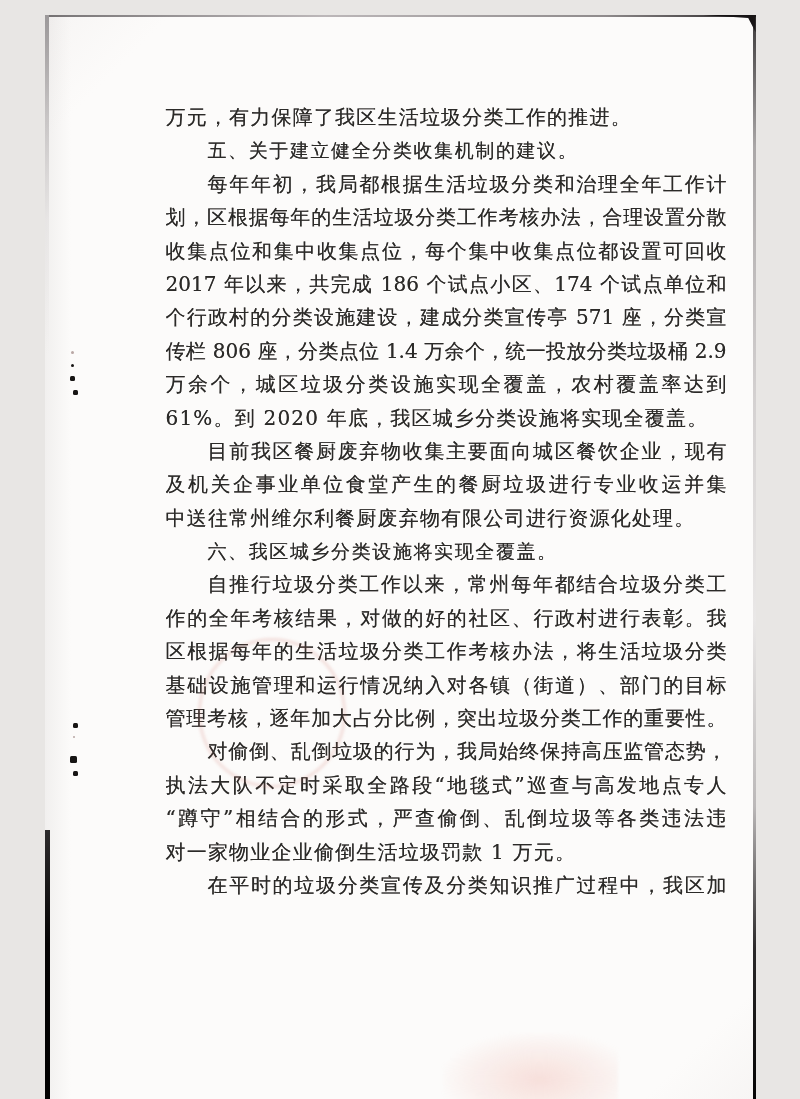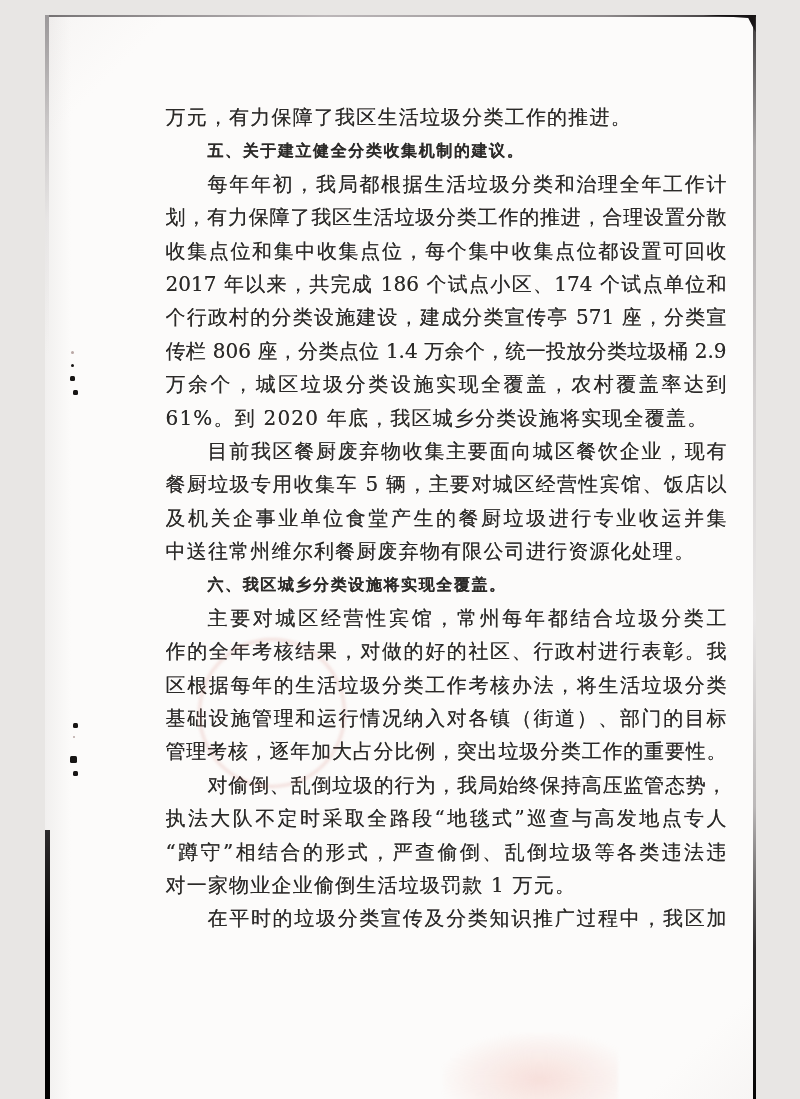--- a/index.html
+++ b/index.html
@@ -36,23 +36,23 @@
   .line.fill{
     white-space:normal;
     letter-spacing:0;
     text-align:justify;
     text-align-last:justify;
     text-justify:inter-character;
     overflow:hidden;
   }
   .line.indent{ text-indent:42px; }
   .line.bold{
-    font-weight:bold;
+    font-weight:normal;
     font-family:"DejaVu Sans","Liberation Sans",sans-serif;
-    font-size:16px;
+    font-size:19px;
     letter-spacing:1.6px;
   }
 
   
   .edge-top{
     position:absolute;top:0;left:0;width:800px;height:2px;
     background:linear-gradient(90deg, rgba(50,46,48,0.65) 0%, rgba(110,100,105,0.45) 35%, rgba(70,64,66,0.6) 70%, #141112 92%, #000 100%);
   }
   .corner-tr{
     position:absolute;top:0;right:0;width:52px;height:17px;
@@ -93,33 +93,32 @@
 </style>
 </head>
 <body>
 
 <div class="page">
 
   <div class="text-block">
       <div class="line">万元，有力保障了我区生活垃圾分类工作的推进。</div>
       <div class="line indent bold">五、关于建立健全分类收集机制的建议。</div>
       <div class="line fill indent">每年年初，我局都根据生活垃圾分类和治理全年工作计</div>
-      <div class="line fill">划，有力保障了我区生活垃圾分类工作的推进，合理设置分散</div>
+      <div class="line fill">划，区根据每年的生活垃圾分类工作考核办法，合理设置分散</div>
       <div class="line fill">收集点位和集中收集点位，每个集中收集点位都设置可回收</div>
       <div class="line fill">2017 年以来，共完成 186 个试点小区、174 个试点单位和 58</div>
       <div class="line fill">个行政村的分类设施建设，建成分类宣传亭 571 座，分类宣</div>
       <div class="line fill">传栏 806 座，分类点位 1.4 万余个，统一投放分类垃圾桶 2.9</div>
       <div class="line fill">万余个，城区垃圾分类设施实现全覆盖，农村覆盖率达到</div>
       <div class="line">61%。到 2020 年底，我区城乡分类设施将实现全覆盖。</div>
       <div class="line fill indent">目前我区餐厨废弃物收集主要面向城区餐饮企业，现有</div>
-      <div class="line fill">餐厨垃圾专用收集车 5 辆，主要对城区经营性宾馆、饭店以</div>
       <div class="line fill">及机关企事业单位食堂产生的餐厨垃圾进行专业收运并集</div>
       <div class="line">中送往常州维尔利餐厨废弃物有限公司进行资源化处理。</div>
       <div class="line indent bold">六、我区城乡分类设施将实现全覆盖。</div>
-      <div class="line fill indent">主要对城区经营性宾馆，常州每年都结合垃圾分类工</div>
+      <div class="line fill indent">自推行垃圾分类工作以来，常州每年都结合垃圾分类工</div>
       <div class="line fill">作的全年考核结果，对做的好的社区、行政村进行表彰。我</div>
       <div class="line fill">区根据每年的生活垃圾分类工作考核办法，将生活垃圾分类</div>
       <div class="line fill">基础设施管理和运行情况纳入对各镇（街道）、部门的目标</div>
       <div class="line fill">管理考核，逐年加大占分比例，突出垃圾分类工作的重要性。</div>
       <div class="line fill indent">对偷倒、乱倒垃圾的行为，我局始终保持高压监管态势，</div>
       <div class="line fill">执法大队不定时采取全路段“地毯式”巡查与高发地点专人</div>
       <div class="line fill">“蹲守”相结合的形式，严查偷倒、乱倒垃圾等各类违法违</div>
       <div class="line">对一家物业企业偷倒生活垃圾罚款 1 万元。</div>
       <div class="line fill indent">在平时的垃圾分类宣传及分类知识推广过程中，我区加</div>
     </div>

